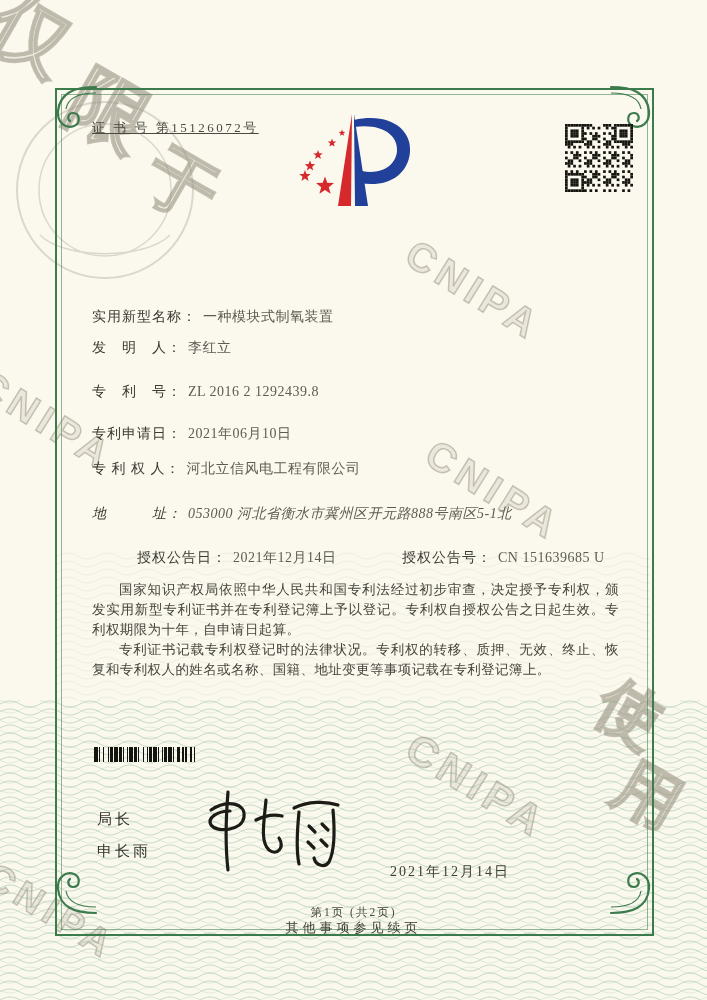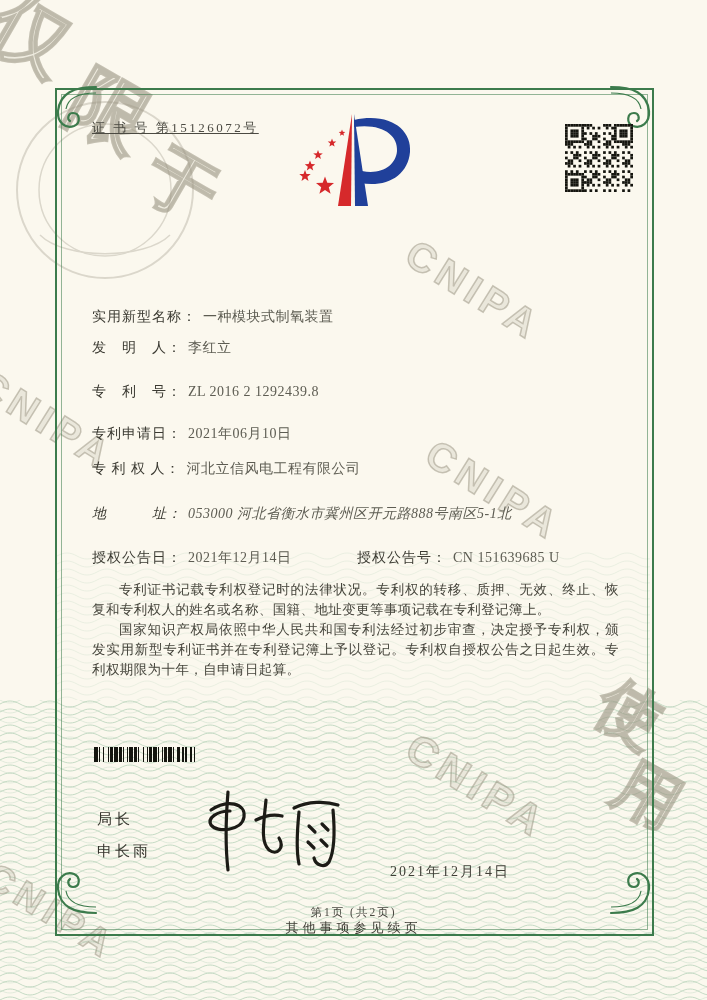--- a/index.html
+++ b/index.html
@@ -33,21 +33,21 @@
   .qr{position:absolute; left:565px; top:124px; width:68px; height:68px;}
   .logo{position:absolute; left:288px; top:110px; width:134px; height:104px;}
   .title{position:absolute; left:0; top:216px; width:100%; text-align:center;
     font-size:33px; font-weight:bold; letter-spacing:6px; color:#171712;}
   .fields{position:absolute; left:92px; top:0; width:530px; font-size:14px;}
   .row{position:absolute; left:0; white-space:nowrap;}
   .row .lbl{color:#3b3a32; letter-spacing:1px;}
   .row .val{color:#5d5c52; margin-left:6px; letter-spacing:.5px;}
   .r1{top:308px;} .r2{top:339px;} .r3{top:383px;} .r4{top:425px;}
   .r5{top:460px;} .r6{top:505px;font-style:italic;} .r7{top:549px;}
-  .r7 .pair{display:inline-block;} .r7 .pair:first-child{width:265px;}
+  .r7 .pair{display:inline-block;} .r7 .pair:first-child{width:265px;margin-left:45px;}
   .body-text{position:absolute; left:92px; top:580px; width:527px;
     font-size:13.5px; line-height:20px; color:#46453c; text-align:justify; letter-spacing:.4px;}
   .body-text p{margin:0; text-indent:2em;}
   .barcode{position:absolute; left:94px; top:747px; height:15px;}
   .barcode i{display:inline-block; height:15px; background:#15150f; vertical-align:top;}
   .signer{position:absolute; left:97px; top:810px; font-size:15px; letter-spacing:3px; color:#33322b;}
   .signer div{margin-bottom:13px;}
   .signature{position:absolute; left:196px; top:786px; width:150px; height:92px;}
   .issue-date{position:absolute; left:390px; top:863px; font-size:14px; letter-spacing:2px; color:#3f3e36;}
   .page-info{position:absolute; left:0; top:905px; width:100%; text-align:center;
@@ -423,22 +423,22 @@
         <div class="row r1"><span class="pair"><span class="lbl">实用新型名称：</span><span class="val">一种模块式制氧装置</span></span></div>
         <div class="row r2"><span class="pair"><span class="lbl">发　明　人：</span><span class="val">李红立</span></span></div>
         <div class="row r3"><span class="pair"><span class="lbl">专　利　号：</span><span class="val">ZL 2016 2 1292439.8</span></span></div>
         <div class="row r4"><span class="pair"><span class="lbl">专利申请日：</span><span class="val">2021年06月10日</span></span></div>
         <div class="row r5"><span class="pair"><span class="lbl">专 利 权 人：</span><span class="val">河北立信风电工程有限公司</span></span></div>
         <div class="row r6"><span class="pair"><span class="lbl">地　　　址：</span><span class="val">053000 河北省衡水市冀州区开元路888号南区5-1北</span></span></div>
         <div class="row r7"><span class="pair"><span class="lbl">授权公告日：</span><span class="val">2021年12月14日</span></span><span class="pair"><span class="lbl">授权公告号：</span><span class="val">CN 151639685 U</span></span></div>
       </div>
 
     <div class="body-text" id="body-text">
+        <p>国家知识产权局依照中华人民共和国专利法经过初步审查，决定授予专利权，颁发实用新型专利证书并在专利登记簿上予以登记。专利权自授权公告之日起生效。专利权期限为十年，自申请日起算。</p>
         <p>专利证书记载专利权登记时的法律状况。专利权的转移、质押、无效、终止、恢复和专利权人的姓名或名称、国籍、地址变更等事项记载在专利登记簿上。</p>
-        <p>国家知识产权局依照中华人民共和国专利法经过初步审查，决定授予专利权，颁发实用新型专利证书并在专利登记簿上予以登记。专利权自授权公告之日起生效。专利权期限为十年，自申请日起算。</p>
       </div>
 
     <div class="barcode" id="barcode"><i style="width: 3.75px;"></i><i style="width: 1.25px; background: transparent;"></i><i style="width: 1.25px;"></i><i style="width: 2.5px; background: transparent;"></i><i style="width: 1.25px;"></i><i style="width: 3.75px; background: transparent;"></i><i style="width: 1.25px;"></i><i style="width: 1.25px; background: transparent;"></i><i style="width: 2.5px;"></i><i style="width: 1.25px; background: transparent;"></i><i style="width: 3.75px;"></i><i style="width: 1.25px; background: transparent;"></i><i style="width: 2.5px;"></i><i style="width: 1.25px; background: transparent;"></i><i style="width: 1.25px;"></i><i style="width: 2.5px; background: transparent;"></i><i style="width: 1.25px;"></i><i style="width: 1.25px; background: transparent;"></i><i style="width: 3.75px;"></i><i style="width: 1.25px; background: transparent;"></i><i style="width: 2.5px;"></i><i style="width: 1.25px; background: transparent;"></i><i style="width: 1.25px;"></i><i style="width: 3.75px; background: transparent;"></i><i style="width: 1.25px;"></i><i style="width: 2.5px; background: transparent;"></i><i style="width: 1.25px;"></i><i style="width: 1.25px; background: transparent;"></i><i style="width: 2.5px;"></i><i style="width: 1.25px; background: transparent;"></i><i style="width: 3.75px;"></i><i style="width: 1.25px; background: transparent;"></i><i style="width: 1.25px;"></i><i style="width: 2.5px; background: transparent;"></i><i style="width: 1.25px;"></i><i style="width: 1.25px; background: transparent;"></i><i style="width: 2.5px;"></i><i style="width: 1.25px; background: transparent;"></i><i style="width: 3.75px;"></i><i style="width: 1.25px; background: transparent;"></i><i style="width: 1.25px;"></i><i style="width: 2.5px; background: transparent;"></i><i style="width: 3.75px;"></i><i style="width: 1.25px; background: transparent;"></i><i style="width: 2.5px;"></i><i style="width: 1.25px; background: transparent;"></i><i style="width: 1.25px;"></i><i style="width: 3.75px; background: transparent;"></i><i style="width: 1.25px;"></i><i style="width: 2.5px; background: transparent;"></i><i style="width: 1.25px;"></i><i style="width: 1.25px; background: transparent;"></i></div>
 
     <div class="signer">
       <div>局长</div>
       <div>申长雨</div>
     </div>
 
     <svg class="signature" viewBox="0 0 150 92" fill="none" stroke="#1c1b16" stroke-width="3.2" stroke-linecap="round" stroke-linejoin="round">

